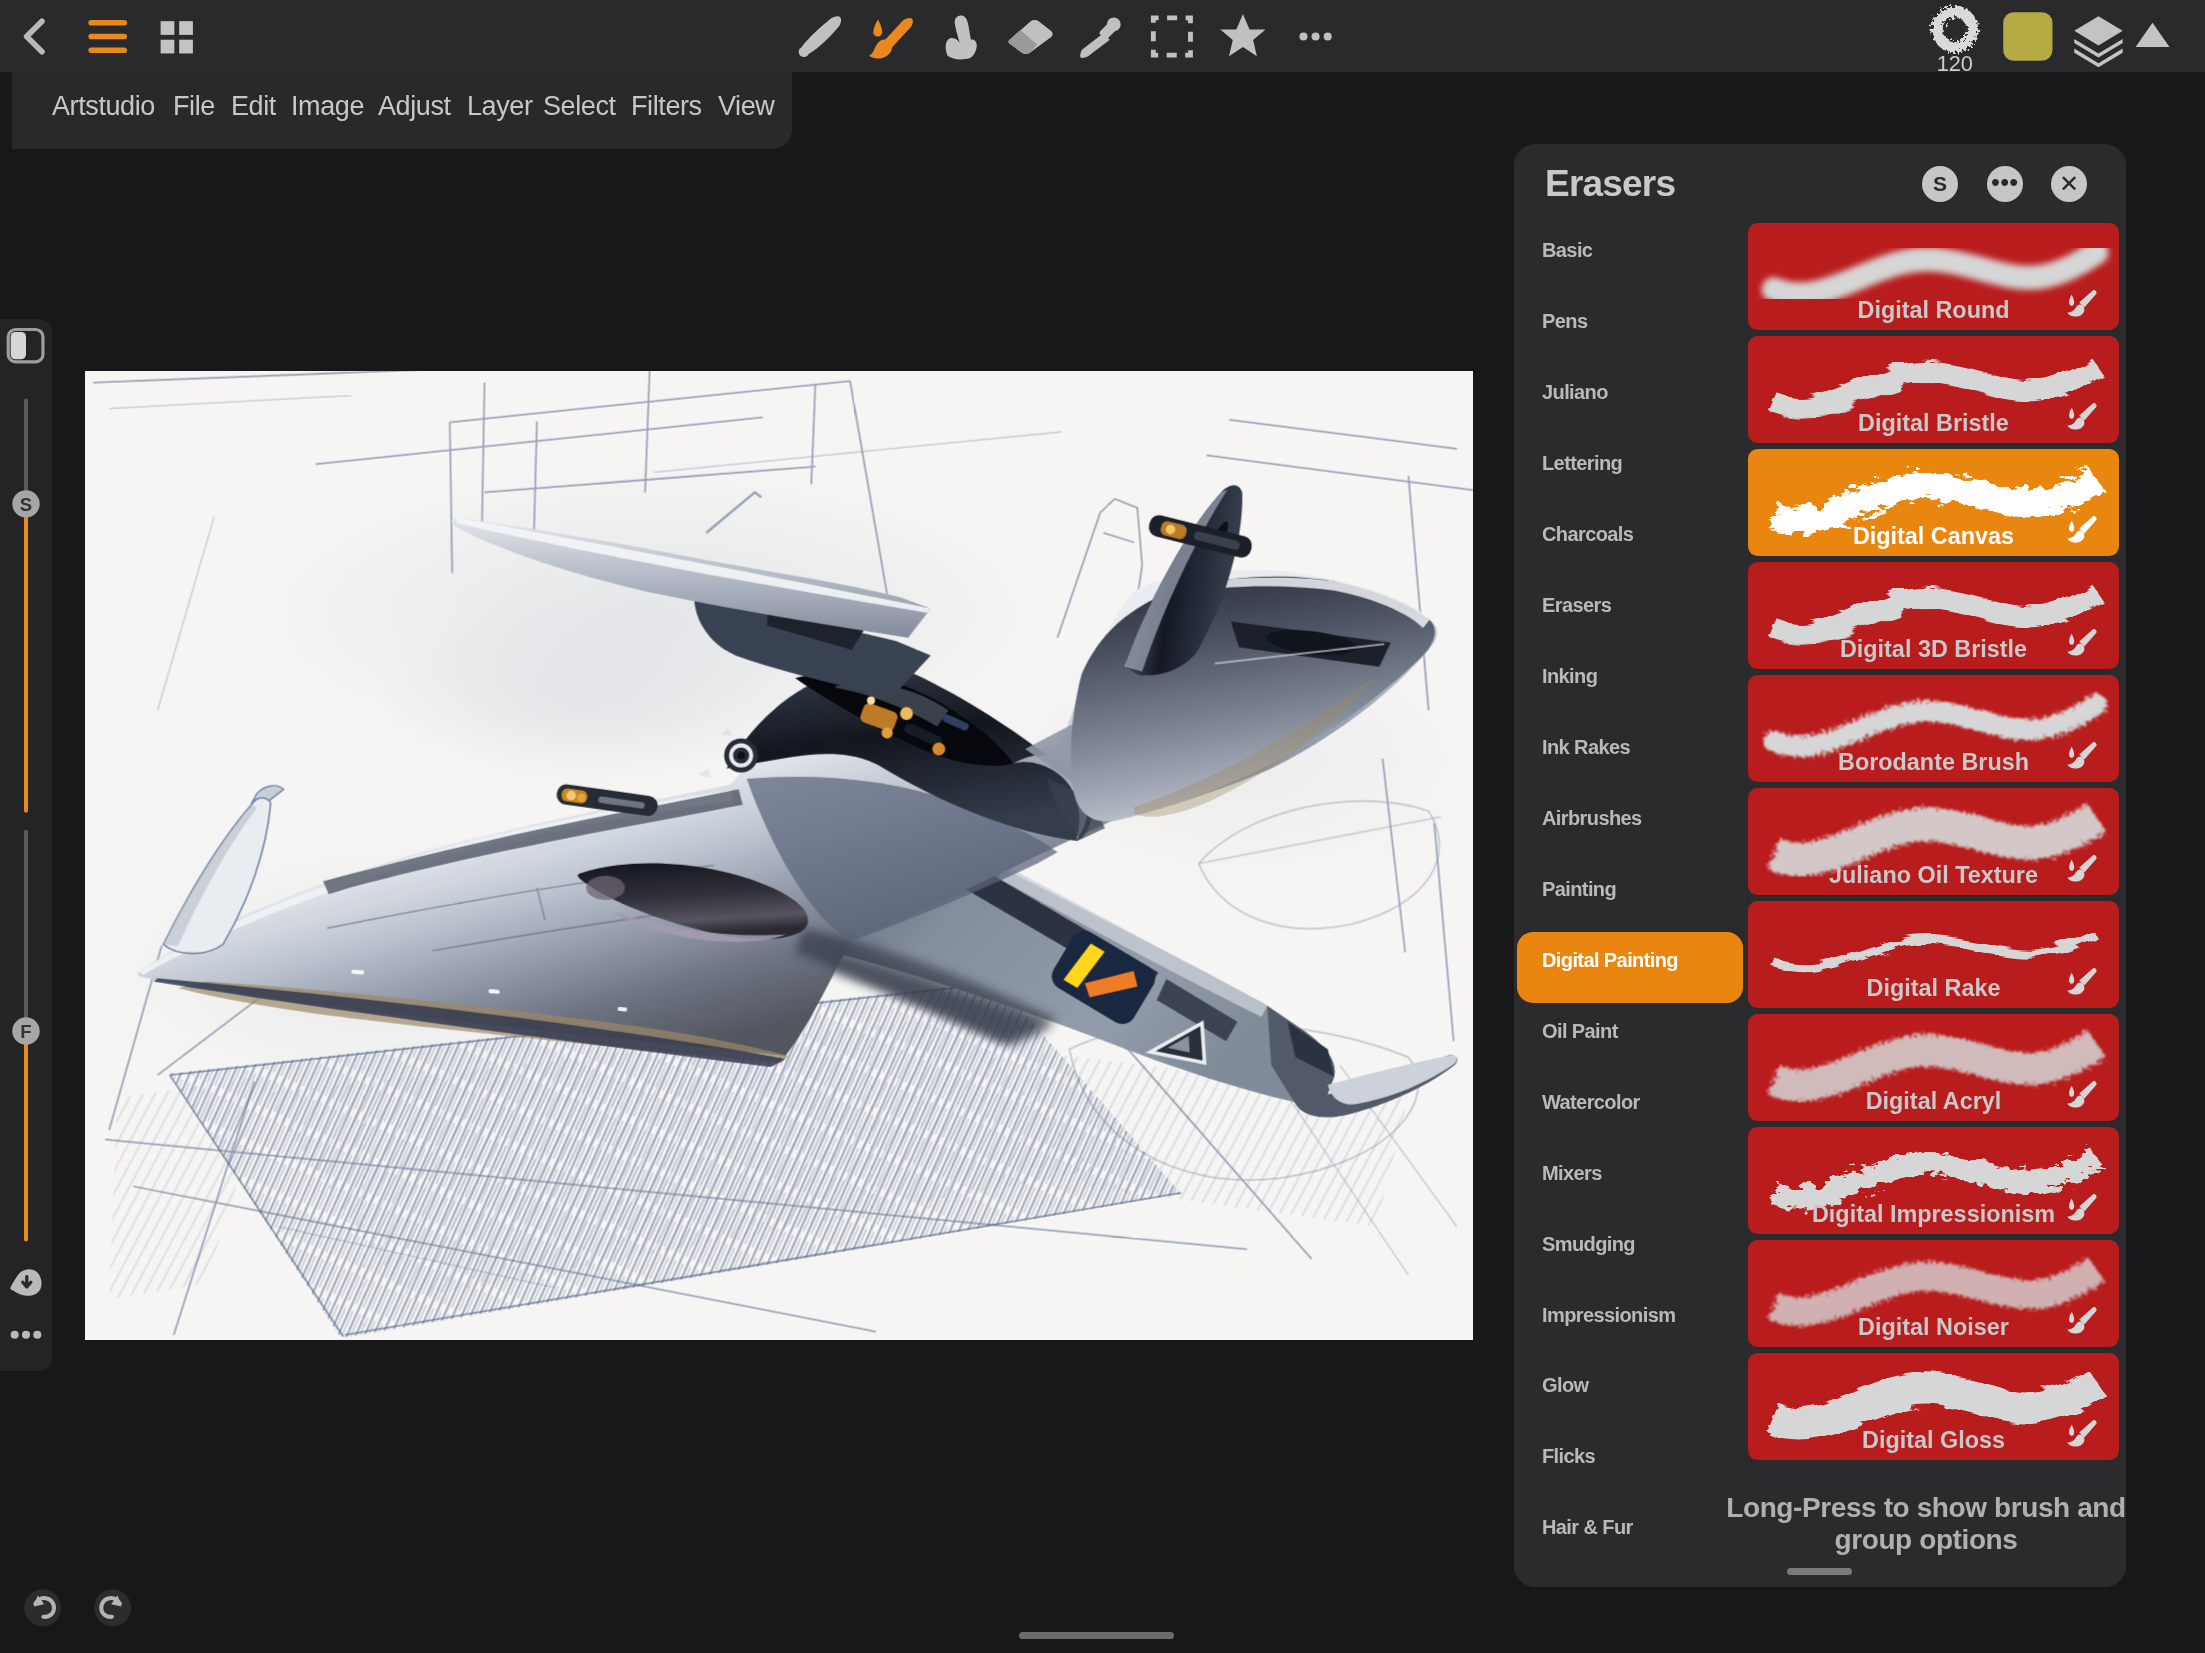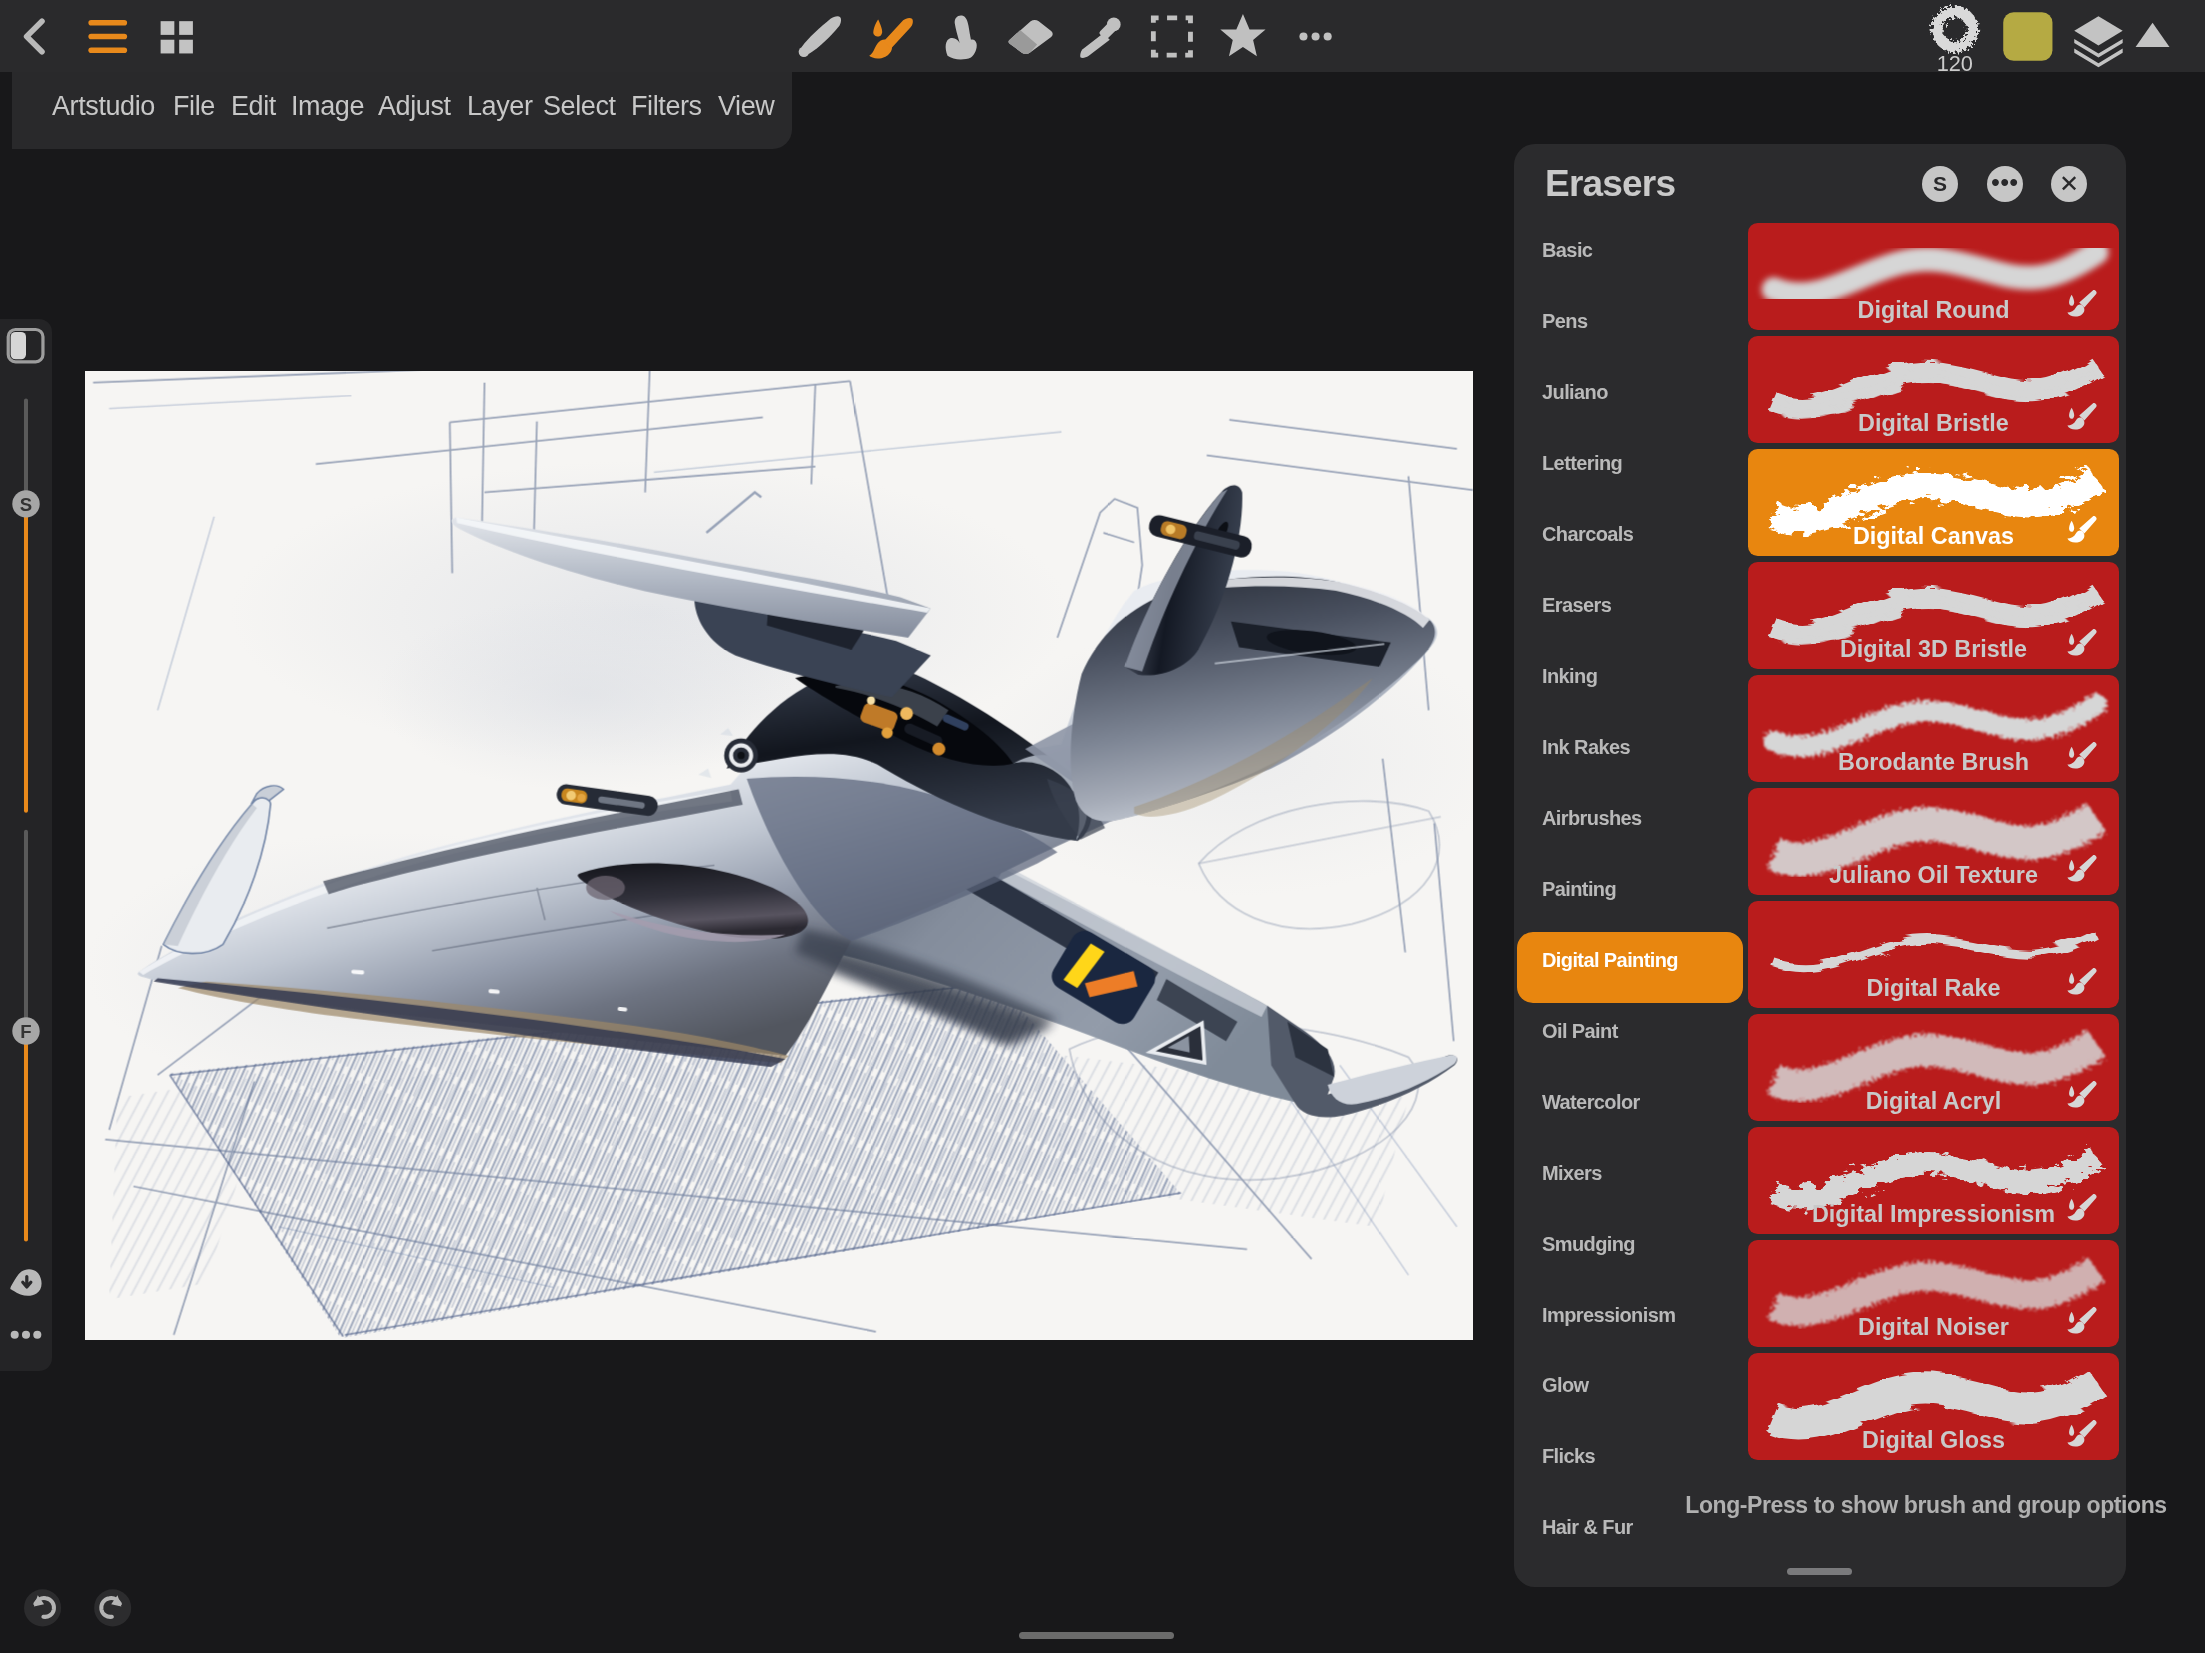--- a/index.html
+++ b/index.html
@@ -537,21 +537,21 @@
             <path d="M 32 82 C 100 110 160 34 240 46 C 315 56 348 94 432 36" stroke="#d6d6d6" stroke-width="40" fill="none" filter="url(#fRough1)"></path>
             <g transform="translate(396,96) scale(1.05)" fill="#d6d6d6">
      <path d="M 34 -8 L 20 8 L 14 2 L 30 -12 C 32 -14 36 -10 34 -8 Z"></path>
      <path d="M 18 6 C 22 10 20 16 14 18 C 8 20 2 18 0 14 C 4 14 8 12 10 8 C 12 5 15 3 18 6 Z"></path>
      <path d="M 2 2 C 2 -2 5 -7 5 -7 C 5 -7 8 -2 8 2 C 8 5 6 6 5 6 C 3 6 2 4 2 2 Z"></path>
   </g>
           </svg>
           <div class="tlabel">Digital Gloss</div>
         </div>
       </div>
-    <div style="position:absolute;left:170px;top:1348px;width:484px;text-align:center;color:#b0b0b0;font-size:23px;font-weight:700;letter-spacing:-0.4px;">Long-Press to show brush and group options</div>
+    <div style="position:absolute;left:170px;top:1348px;width:484px;text-align:center;color:#b0b0b0;font-size:28px;font-weight:700;letter-spacing:-0.4px;">Long-Press to show brush and group options</div>
     <div style="position:absolute;left:273px;top:1424px;width:65px;height:7.3px;border-radius:4px;background:#7a7a7c;"></div>
   </div>
 
   <svg class="abs" style="left:16px;top:1581px" width="145" height="57" viewBox="0 0 180 70">
     <circle cx="33" cy="33" r="23" fill="#2c2c2e"></circle>
     <g stroke="#b4b4b4" stroke-width="5" fill="none" stroke-linecap="round">
       <path d="M 24 28 C 27 23 32 20 37 21 C 44 22 48 28 47 35 C 46 41 40 45 34 44"></path>
     </g>
     <path d="M 30 18 L 21 30 L 34 31 Z" fill="#b4b4b4" transform="rotate(-18 26 27)"></path>
     <circle cx="120" cy="33" r="23" fill="#2c2c2e"></circle>

